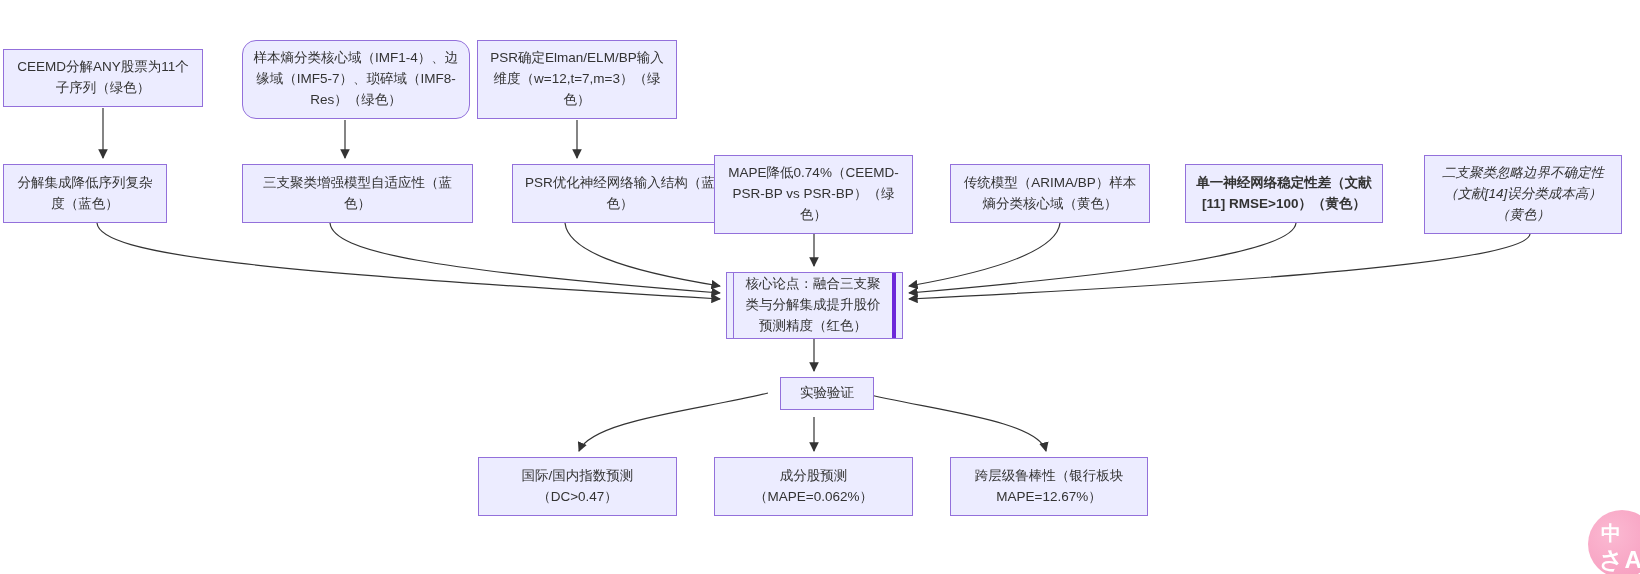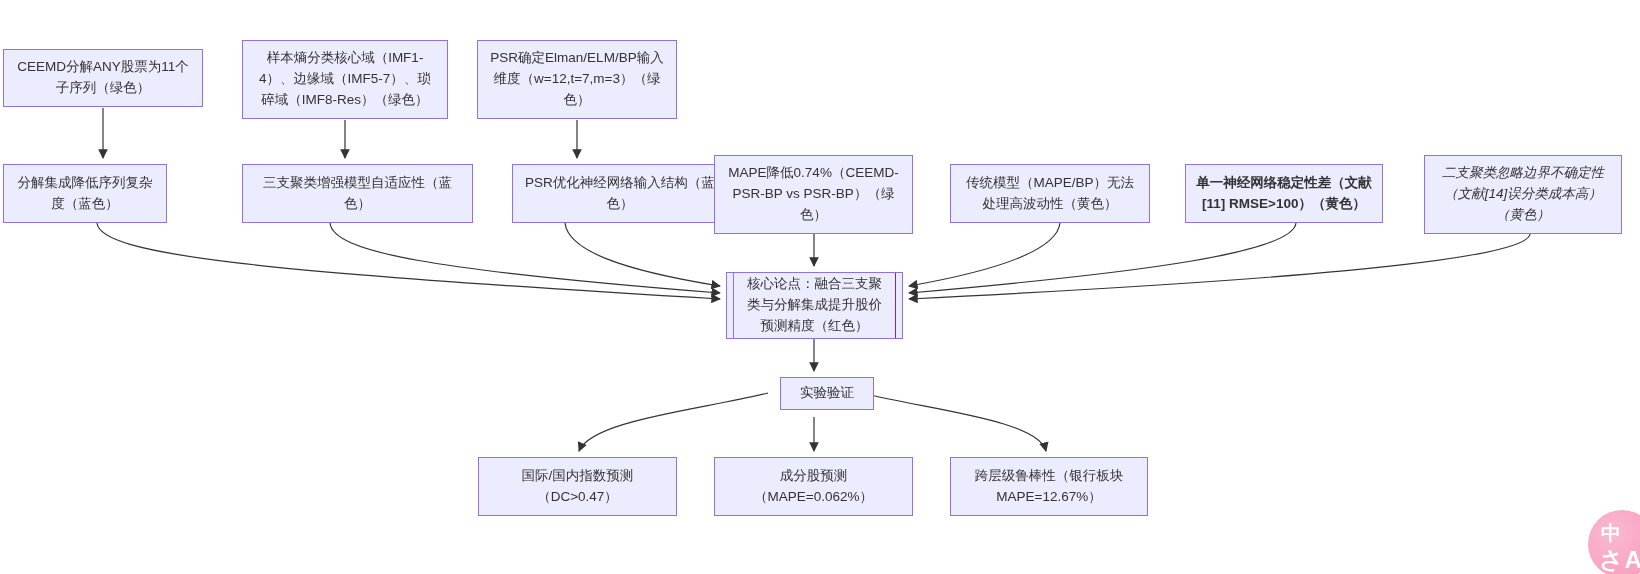--- a/index.html
+++ b/index.html
@@ -16,21 +16,21 @@
     background:#ECECFF;border:1px solid #9370DB;
     display:flex;align-items:center;justify-content:center;
     text-align:center;font-size:13.5px;line-height:1.55;
     padding:6px 10px;
   }
   .node .lbl{display:block;}
   
   .node.core{padding:0;}
   .core-inner{
     position:absolute;top:0;bottom:0;left:6px;right:6px;
-    border-left:1px solid #9370DB;border-right:1px solid #6d28d9;
+    border-left:1px solid #9370DB;border-right:4px solid #6d28d9;
     display:flex;align-items:center;justify-content:center;
     text-align:center;padding:4px 8px;box-sizing:border-box;
   }
   
   .float-btn{
     position:absolute;left:1588px;top:510px;width:68px;height:68px;
     border-radius:50%;z-index:3;
     background:radial-gradient(circle at 35% 35%, #fbb9d2 0%, #f8a5c4 60%, #f69cbd 100%);
     color:#ffffff;font-weight:bold;overflow:hidden;
   }
@@ -68,41 +68,41 @@
 
       <path d="M768,393 C 700,410 592,420 579,451" marker-end="url(#arrow)"></path>
       <path d="M814,417 L814,451" marker-end="url(#arrow)"></path>
       <path d="M862,393 C 930,410 1038,420 1046,451" marker-end="url(#arrow)"></path>
     </g>
   </svg>
 
   <div class="node" style="left:3px;top:49px;width:200px;height:58px;">
     <span class="lbl">CEEMD分解ANY股票为11个子序列（绿色）</span>
   </div>
-  <div class="node" style="left:242px;top:40px;width:206px;height:79px;">
+  <div class="node" style="left:242px;top:40px;width:228px;height:79px;border-radius:14px;">
     <span class="lbl">样本熵分类核心域（IMF1-4）、边缘域（IMF5-7）、琐碎域（IMF8-Res）（绿色）</span>
   </div>
   <div class="node" style="left:477px;top:40px;width:200px;height:79px;">
     <span class="lbl">PSR确定Elman/ELM/BP输入维度（w=12,t=7,m=3）（绿色）</span>
   </div>
 
   <div class="node" style="left:3px;top:164px;width:164px;height:59px;">
     <span class="lbl">分解集成降低序列复杂度（蓝色）</span>
   </div>
   <div class="node" style="left:242px;top:164px;width:231px;height:59px;">
     <span class="lbl">三支聚类增强模型自适应性（蓝色）</span>
   </div>
   <div class="node" style="left:477px;top:164px;width:216px;height:59px;margin-left:35px;">
     <span class="lbl">PSR优化神经网络输入结构（蓝色）</span>
   </div>
   <div class="node" style="left:714px;top:155px;width:199px;height:79px;text-align:center;">
     <span class="lbl">MAPE降低0.74%（CEEMD-PSR-BP vs PSR-BP）（绿色）</span>
   </div>
   <div class="node" style="left:950px;top:164px;width:200px;height:59px;">
-    <span class="lbl">传统模型（MAPE/BP）无法处理高波动性（黄色）</span>
+    <span class="lbl">传统模型（ARIMA/BP）样本熵分类核心域（黄色）</span>
   </div>
   <div class="node" style="left:1185px;top:164px;width:198px;height:59px;font-weight:bold;">
     <span class="lbl">单一神经网络稳定性差（文献[11] RMSE&gt;100）（黄色）</span>
   </div>
   <div class="node" style="left:1424px;top:155px;width:198px;height:79px;font-style:italic;">
     <span class="lbl">二支聚类忽略边界不确定性（文献[14]误分类成本高）（黄色）</span>
   </div>
 
   <div class="node core" style="left:726px;top:272px;width:177px;height:67px;">
     <div class="core-inner">

